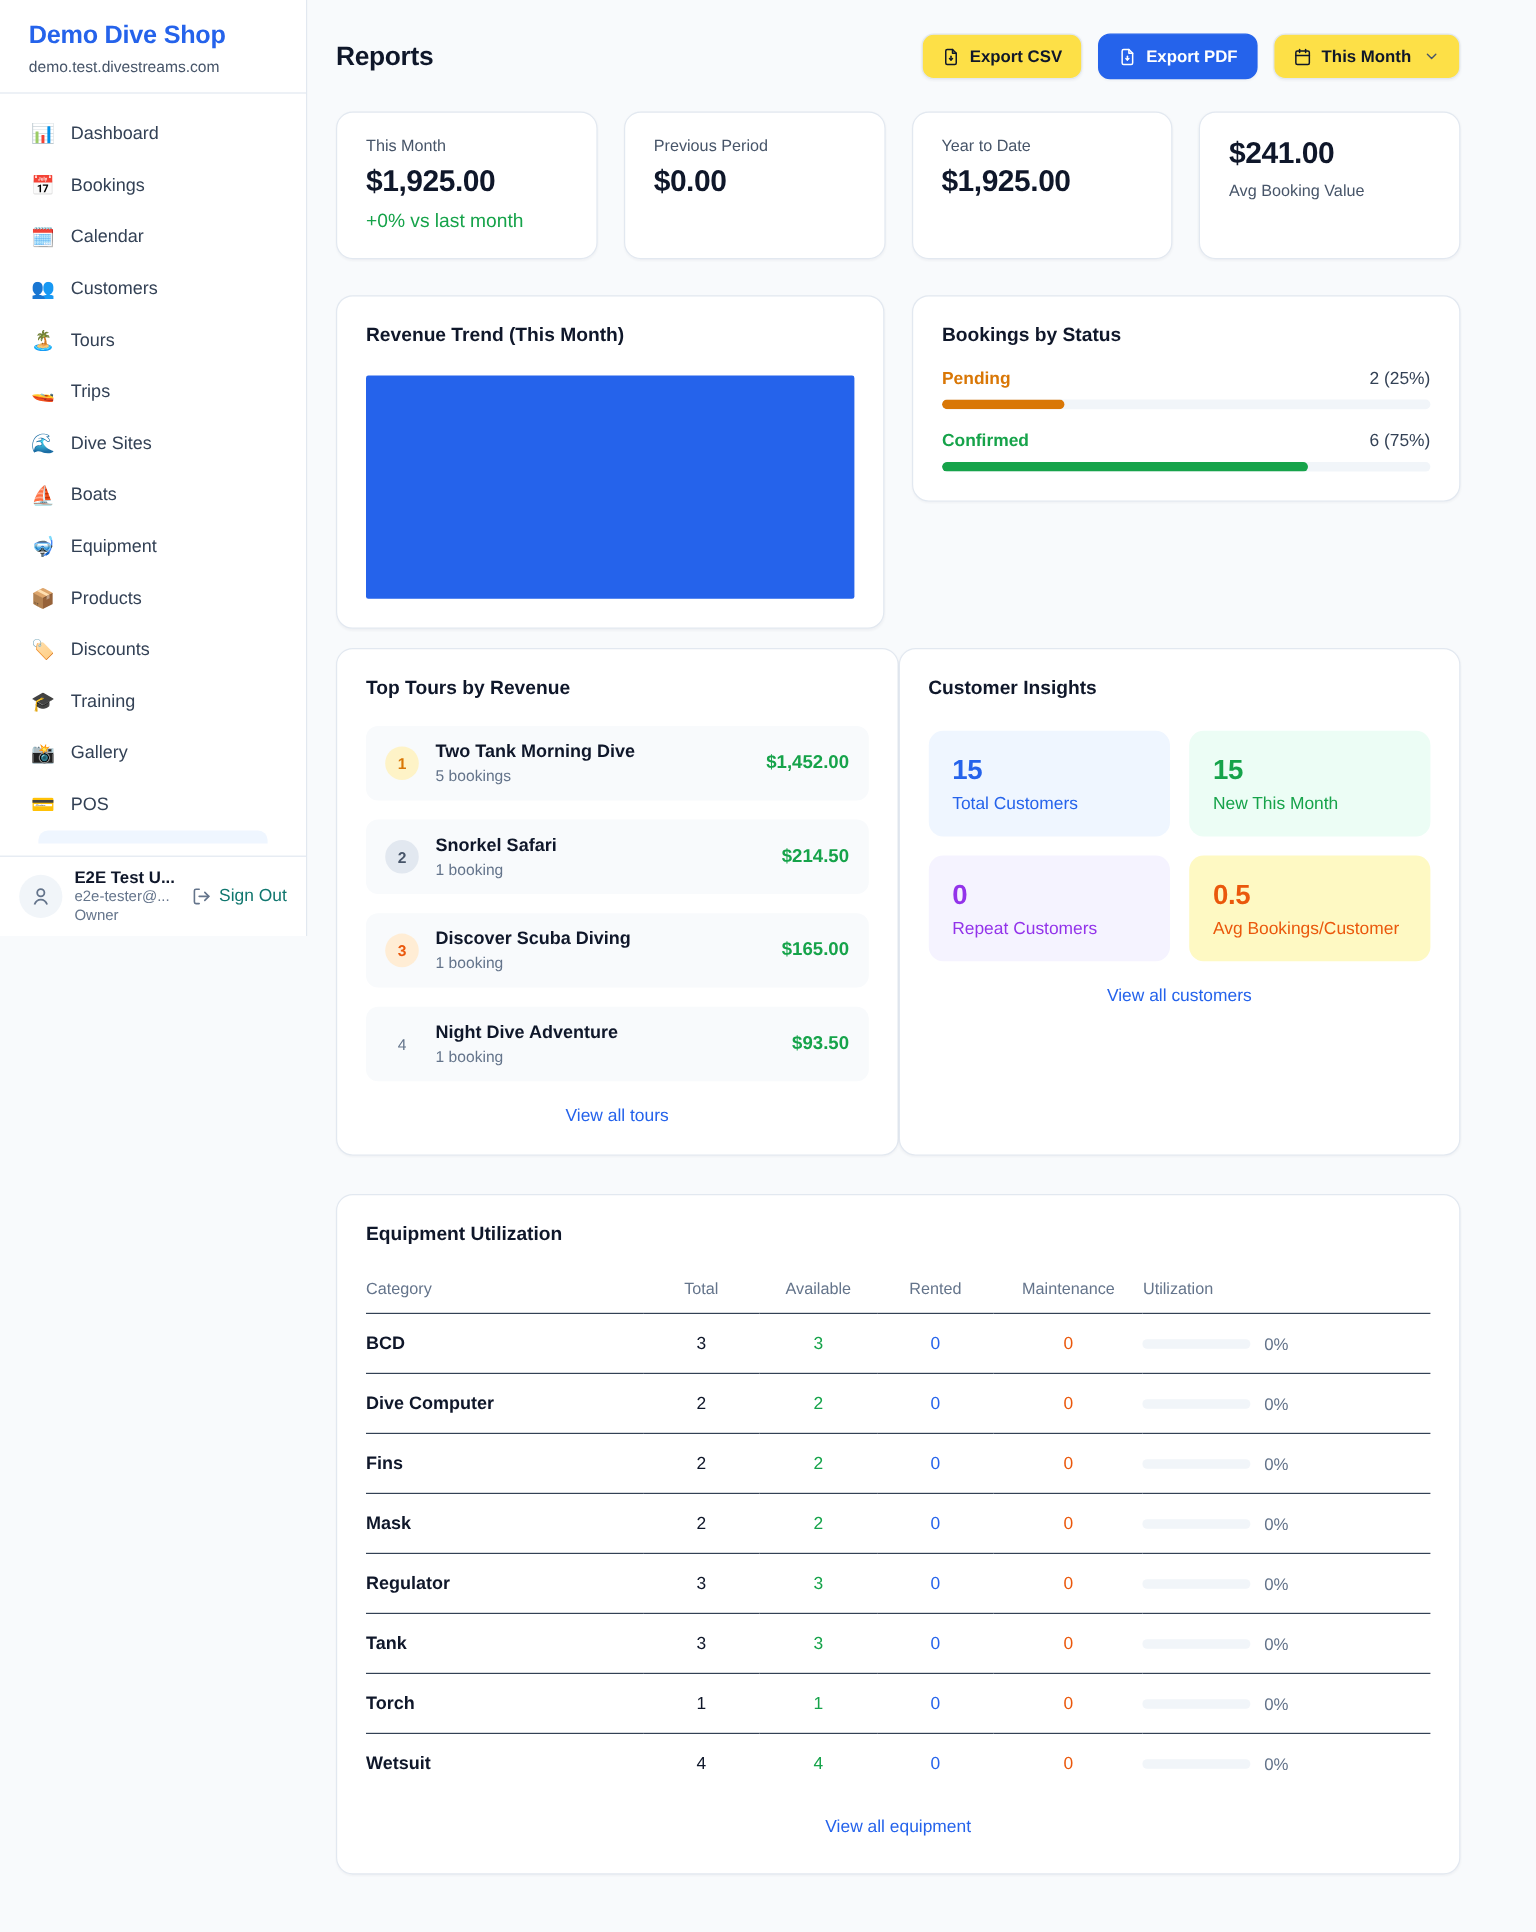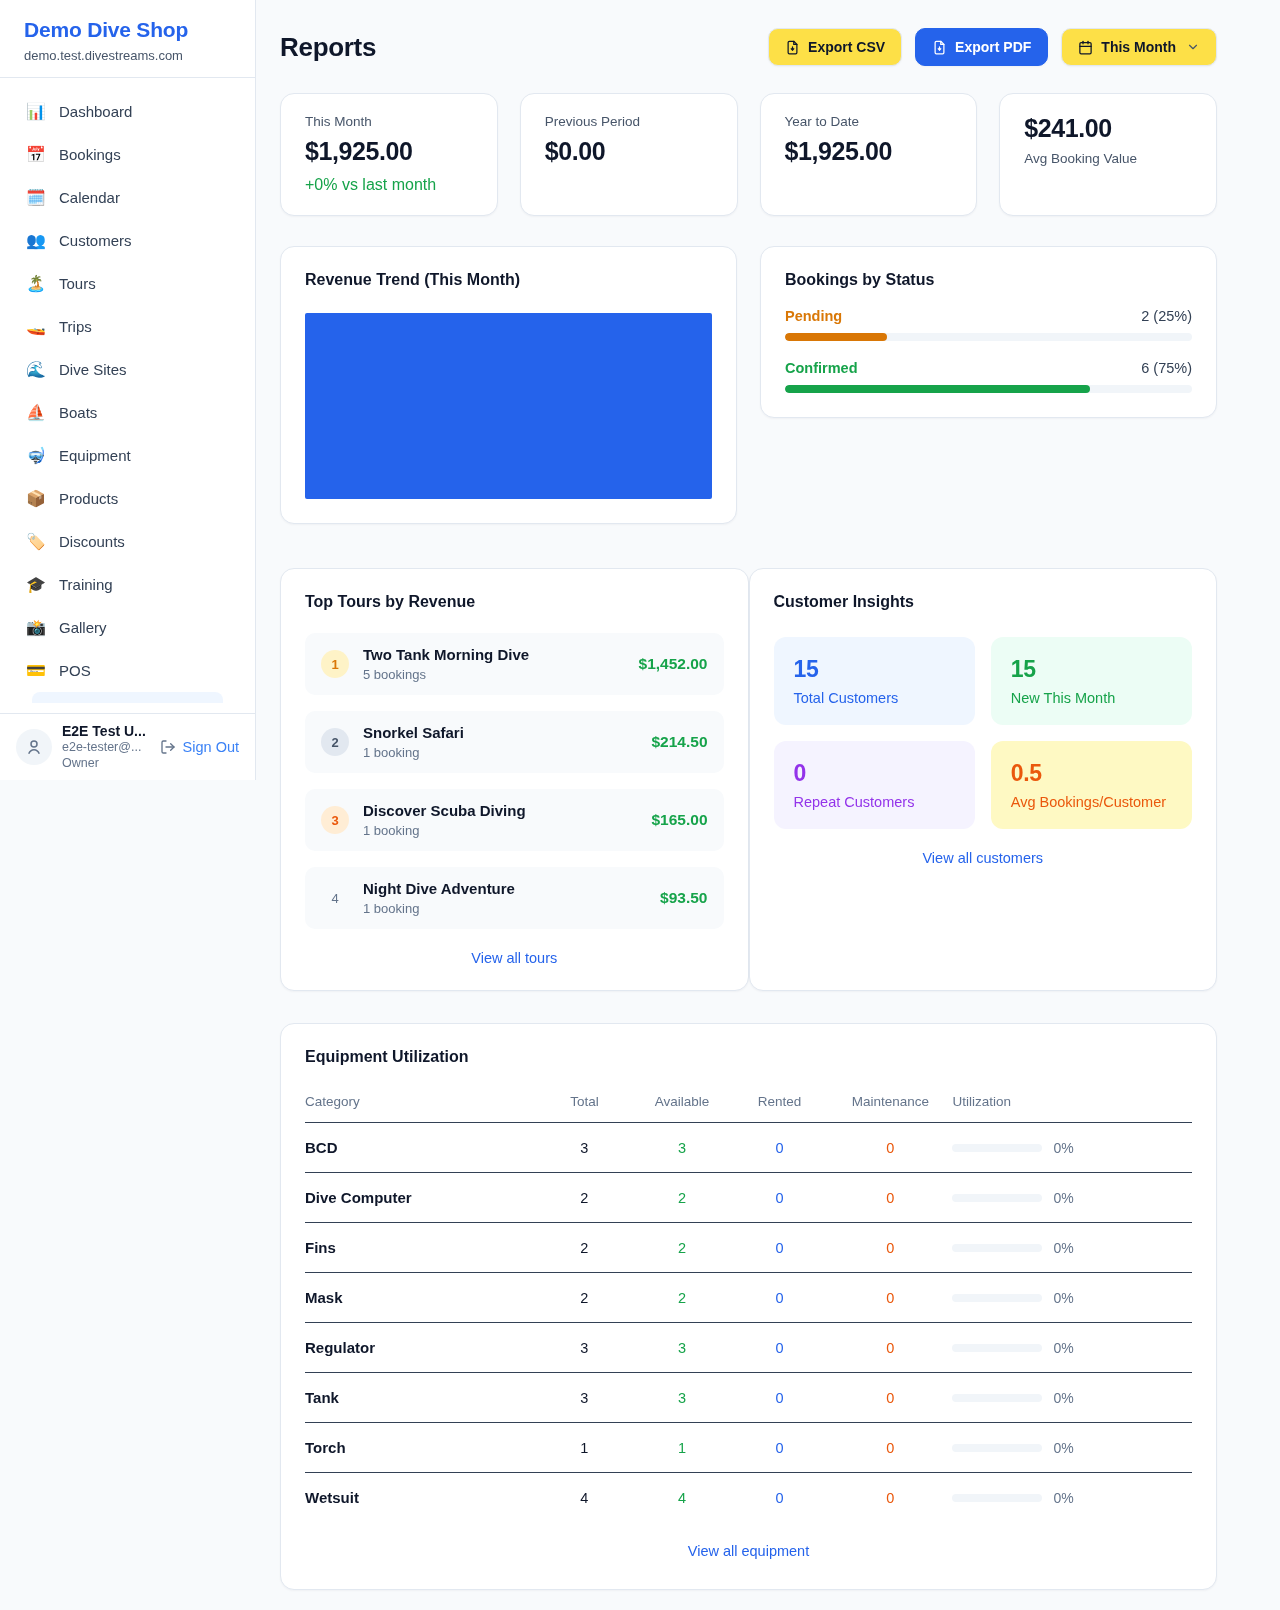--- a/index.html
+++ b/index.html
@@ -12,26 +12,26 @@
   .shop-domain { color:#475569; font-size:13px; margin-top:6px; }
   .nav { padding:12px 16px 0 16px; flex:1; }
   .nav-item { display:flex; align-items:center; gap:13px; padding:10px 10px; border-radius:8px; font-size:15px; color:#334155; cursor:pointer; height:43px; }
   .nav-item .emoji { font-size:16px; width:20px; text-align:center; }
   .active-sliver { margin:0 16px; height:11px; background:#eff6ff; border-radius:8px 8px 0 0; }
   .user-section { border-top:1px solid #e2e8f0; padding:10px 16px; display:flex; align-items:center; gap:10px; height:67px; }
   .avatar { width:36px; height:36px; border-radius:50%; background:#f1f5f9; display:flex; align-items:center; justify-content:center; flex:0 0 36px; }
   .user-info { flex:1; min-width:0; line-height:1.25; }
   .user-name { font-size:14px; font-weight:bold; color:#0f172a; white-space:nowrap; }
   .user-email, .user-role { font-size:12.5px; color:#64748b; white-space:nowrap; }
-  .signout { display:flex; align-items:flex-end; gap:7px; color:#3b82f6; font-size:14.5px; cursor:pointer; white-space:nowrap; }
+  .signout { display:flex; align-items:flex-end; gap:7px; color:#0f766e; font-size:14.5px; cursor:pointer; white-space:nowrap; }
 
   
   .main { margin-left:256px; padding:28px 63px 60px 24px; }
   .page-header { display:flex; align-items:center; justify-content:space-between; }
-  .page-title { font-size:26px; font-weight:bold; letter-spacing:-0.3px; }
+  .page-title { font-size:22px; font-weight:bold; letter-spacing:-0.3px; }
   .header-actions { display:flex; gap:13px; }
   .btn { display:flex; align-items:center; gap:8px; height:38px; padding:0 16px; background:#fde047; border:1px solid #e2e8f0; border-radius:10px; font-size:14px; font-weight:bold; color:#0f172a; cursor:pointer; box-shadow:0 1px 2px rgba(15,23,42,0.04); }
   .btn-primary { background:#2563eb; border-color:#2563eb; color:#fff; }
   .chev { margin-left:2px; }
 
   .card { background:#fff; border:1px solid #e2e8f0; border-radius:14px; box-shadow:0 1px 2px rgba(15,23,42,0.04); }
   .card-title { font-size:16px; font-weight:bold; color:#0f172a; }
 
   
   .stats-row { display:grid; grid-template-columns:repeat(4,1fr); gap:22px; margin-top:27px; }
@@ -51,21 +51,21 @@
   .status-label { font-weight:bold; }
   .status-label.pending { color:#d97706; }
   .status-label.confirmed { color:#16a34a; }
   .status-count { color:#334155; }
   .track { height:8px; background:#f1f5f9; border-radius:4px; margin-top:9px; overflow:hidden; }
   .fill { height:100%; border-radius:4px; }
   .fill.pending { background:#d97706; }
   .fill.confirmed { background:#16a34a; }
 
   
-  .row3 { display:grid; grid-template-columns:1fr 1fr; margin-top:44px; align-items:stretch; }
+  .row3 { display:grid; grid-template-columns:1fr 1fr; margin-top:16px; align-items:stretch; }
   .tour-list { margin-top:22px; display:flex; flex-direction:column; gap:16px; }
   .tour-row { display:flex; align-items:center; gap:14px; background:#f8fafc; border-radius:10px; padding:12px 16px; min-height:62px; }
   .rank { width:28px; height:28px; border-radius:50%; display:flex; align-items:center; justify-content:center; font-size:13px; font-weight:bold; flex:0 0 28px; }
   .rank.r1 { background:#fef3c7; color:#d97706; }
   .rank.r2 { background:#e2e8f0; color:#475569; }
   .rank.r3 { background:#ffedd5; color:#ea580c; }
   .rank.r4 { background:transparent; color:#64748b; font-weight:normal; }
   .tour-main { flex:1; min-width:0; }
   .tour-name { font-size:15px; font-weight:bold; color:#0f172a; }
   .tour-sub { font-size:13px; color:#64748b; margin-top:4px; }

